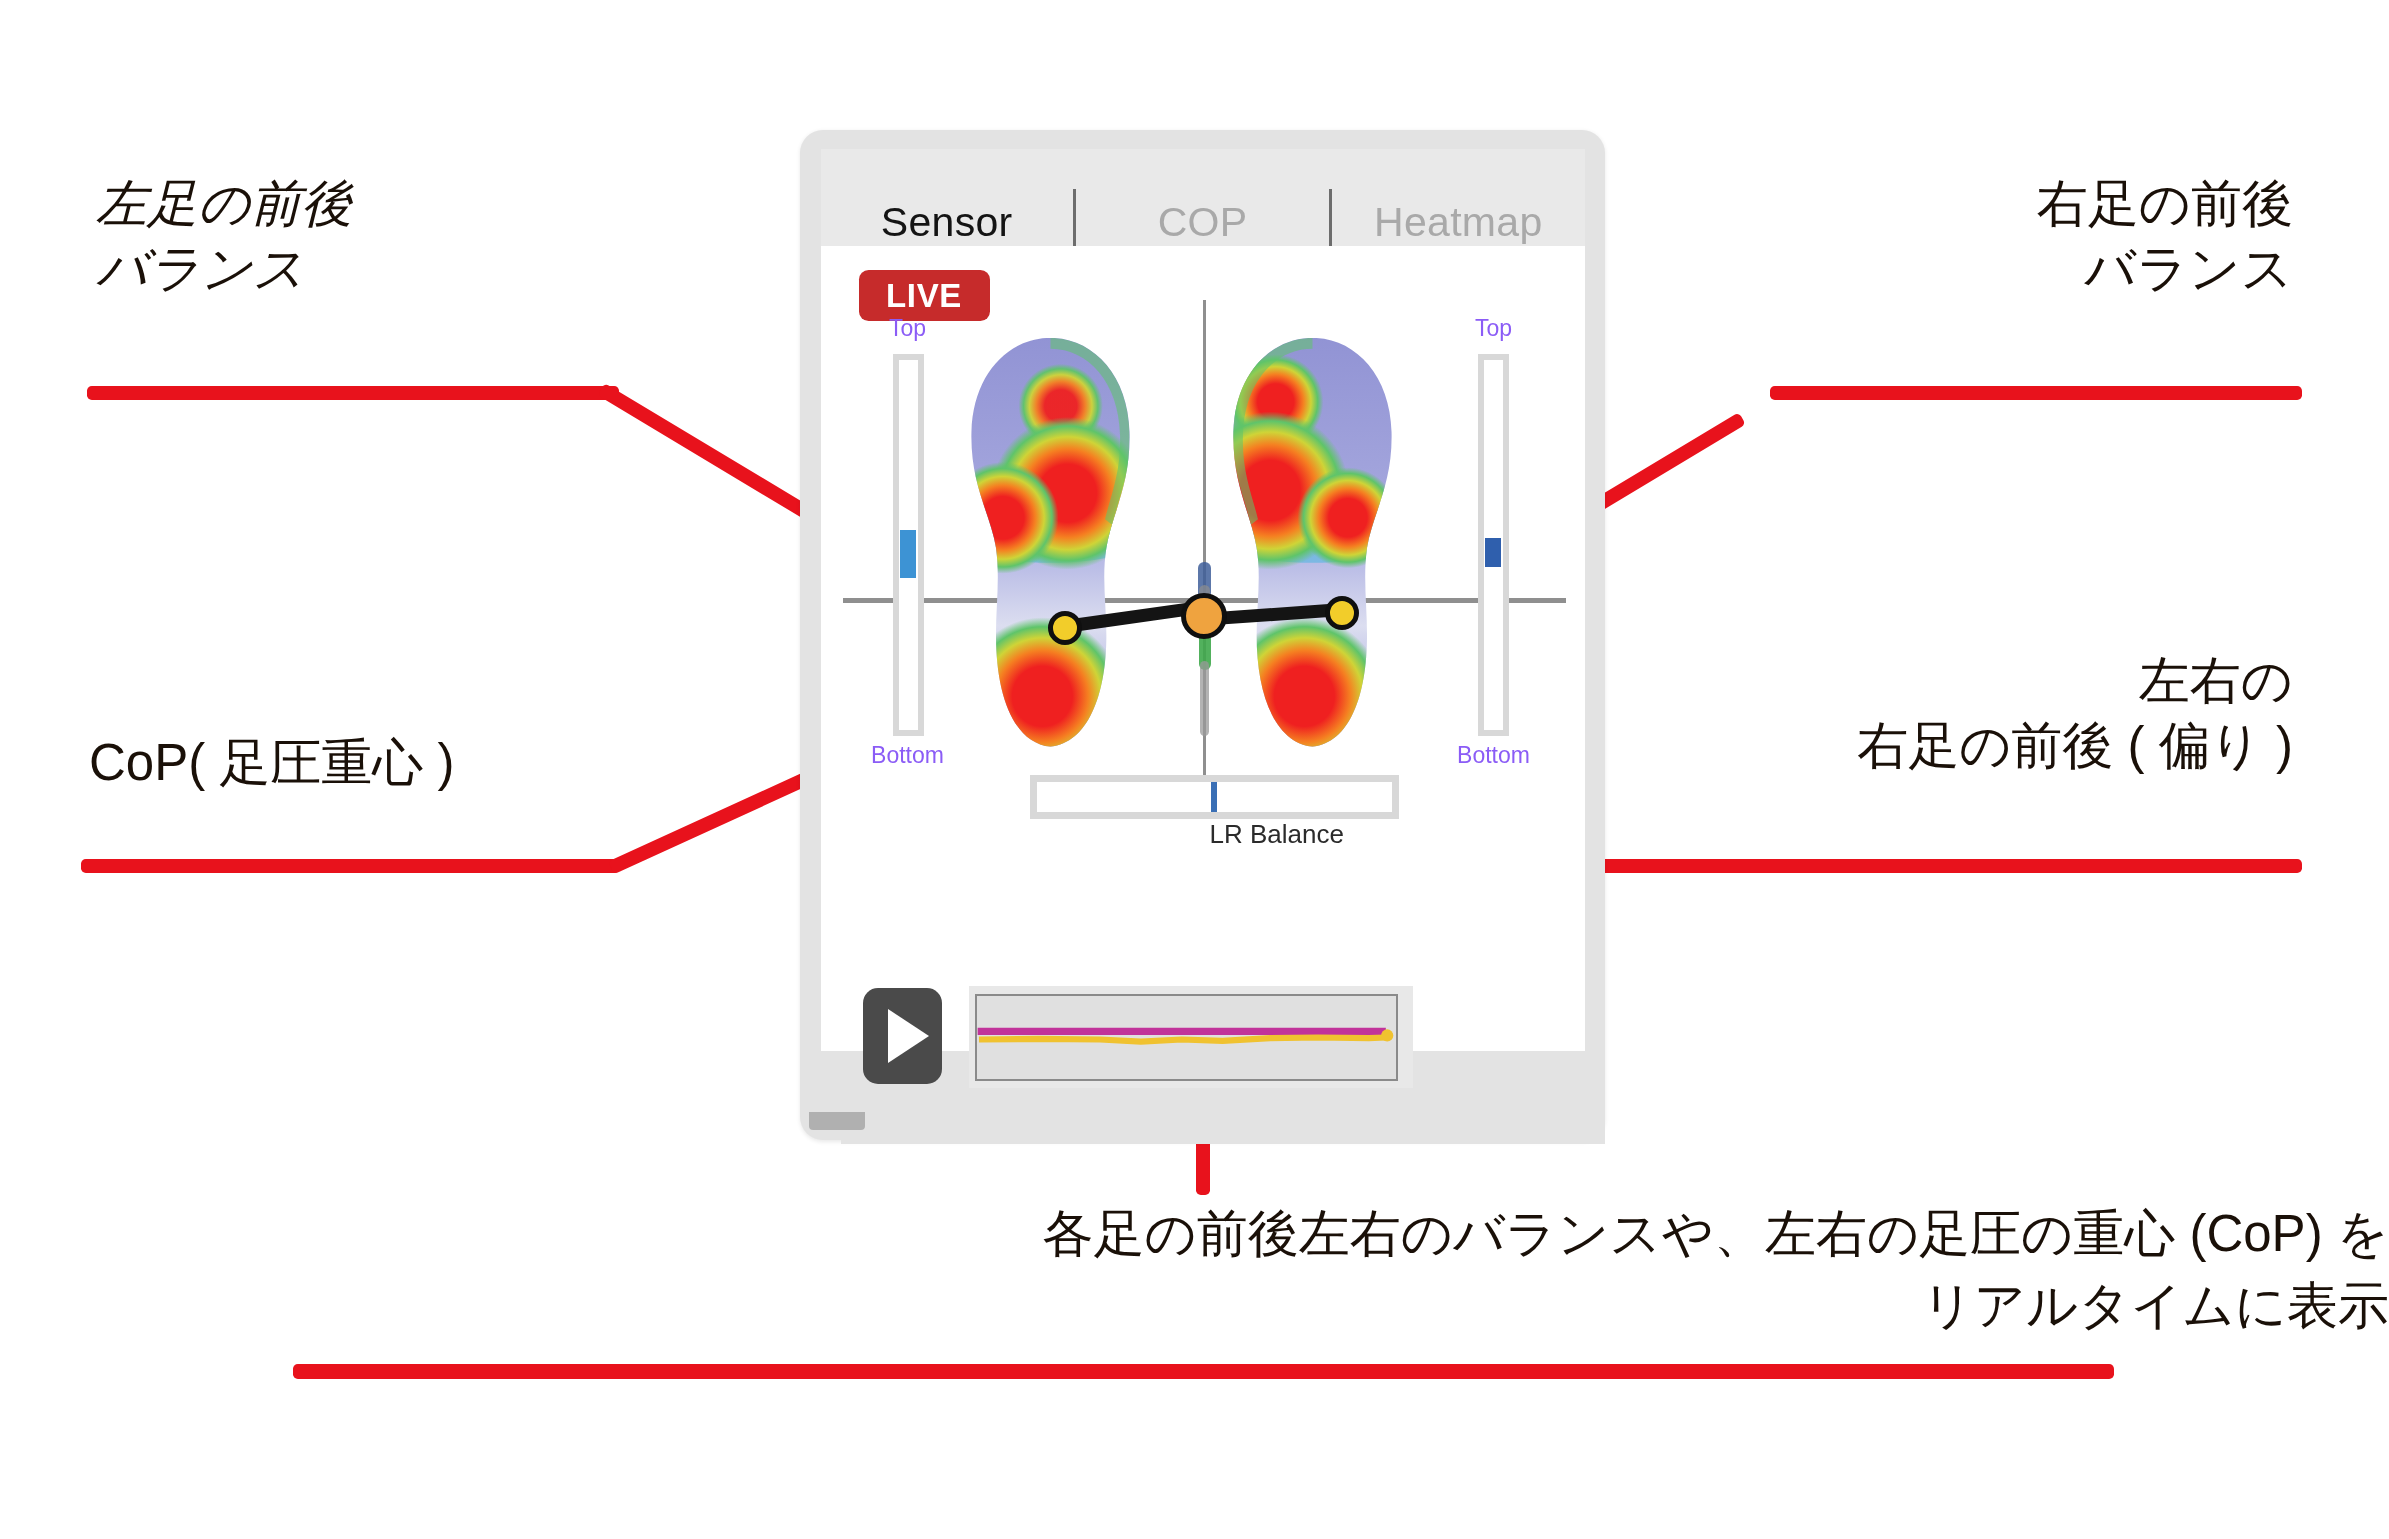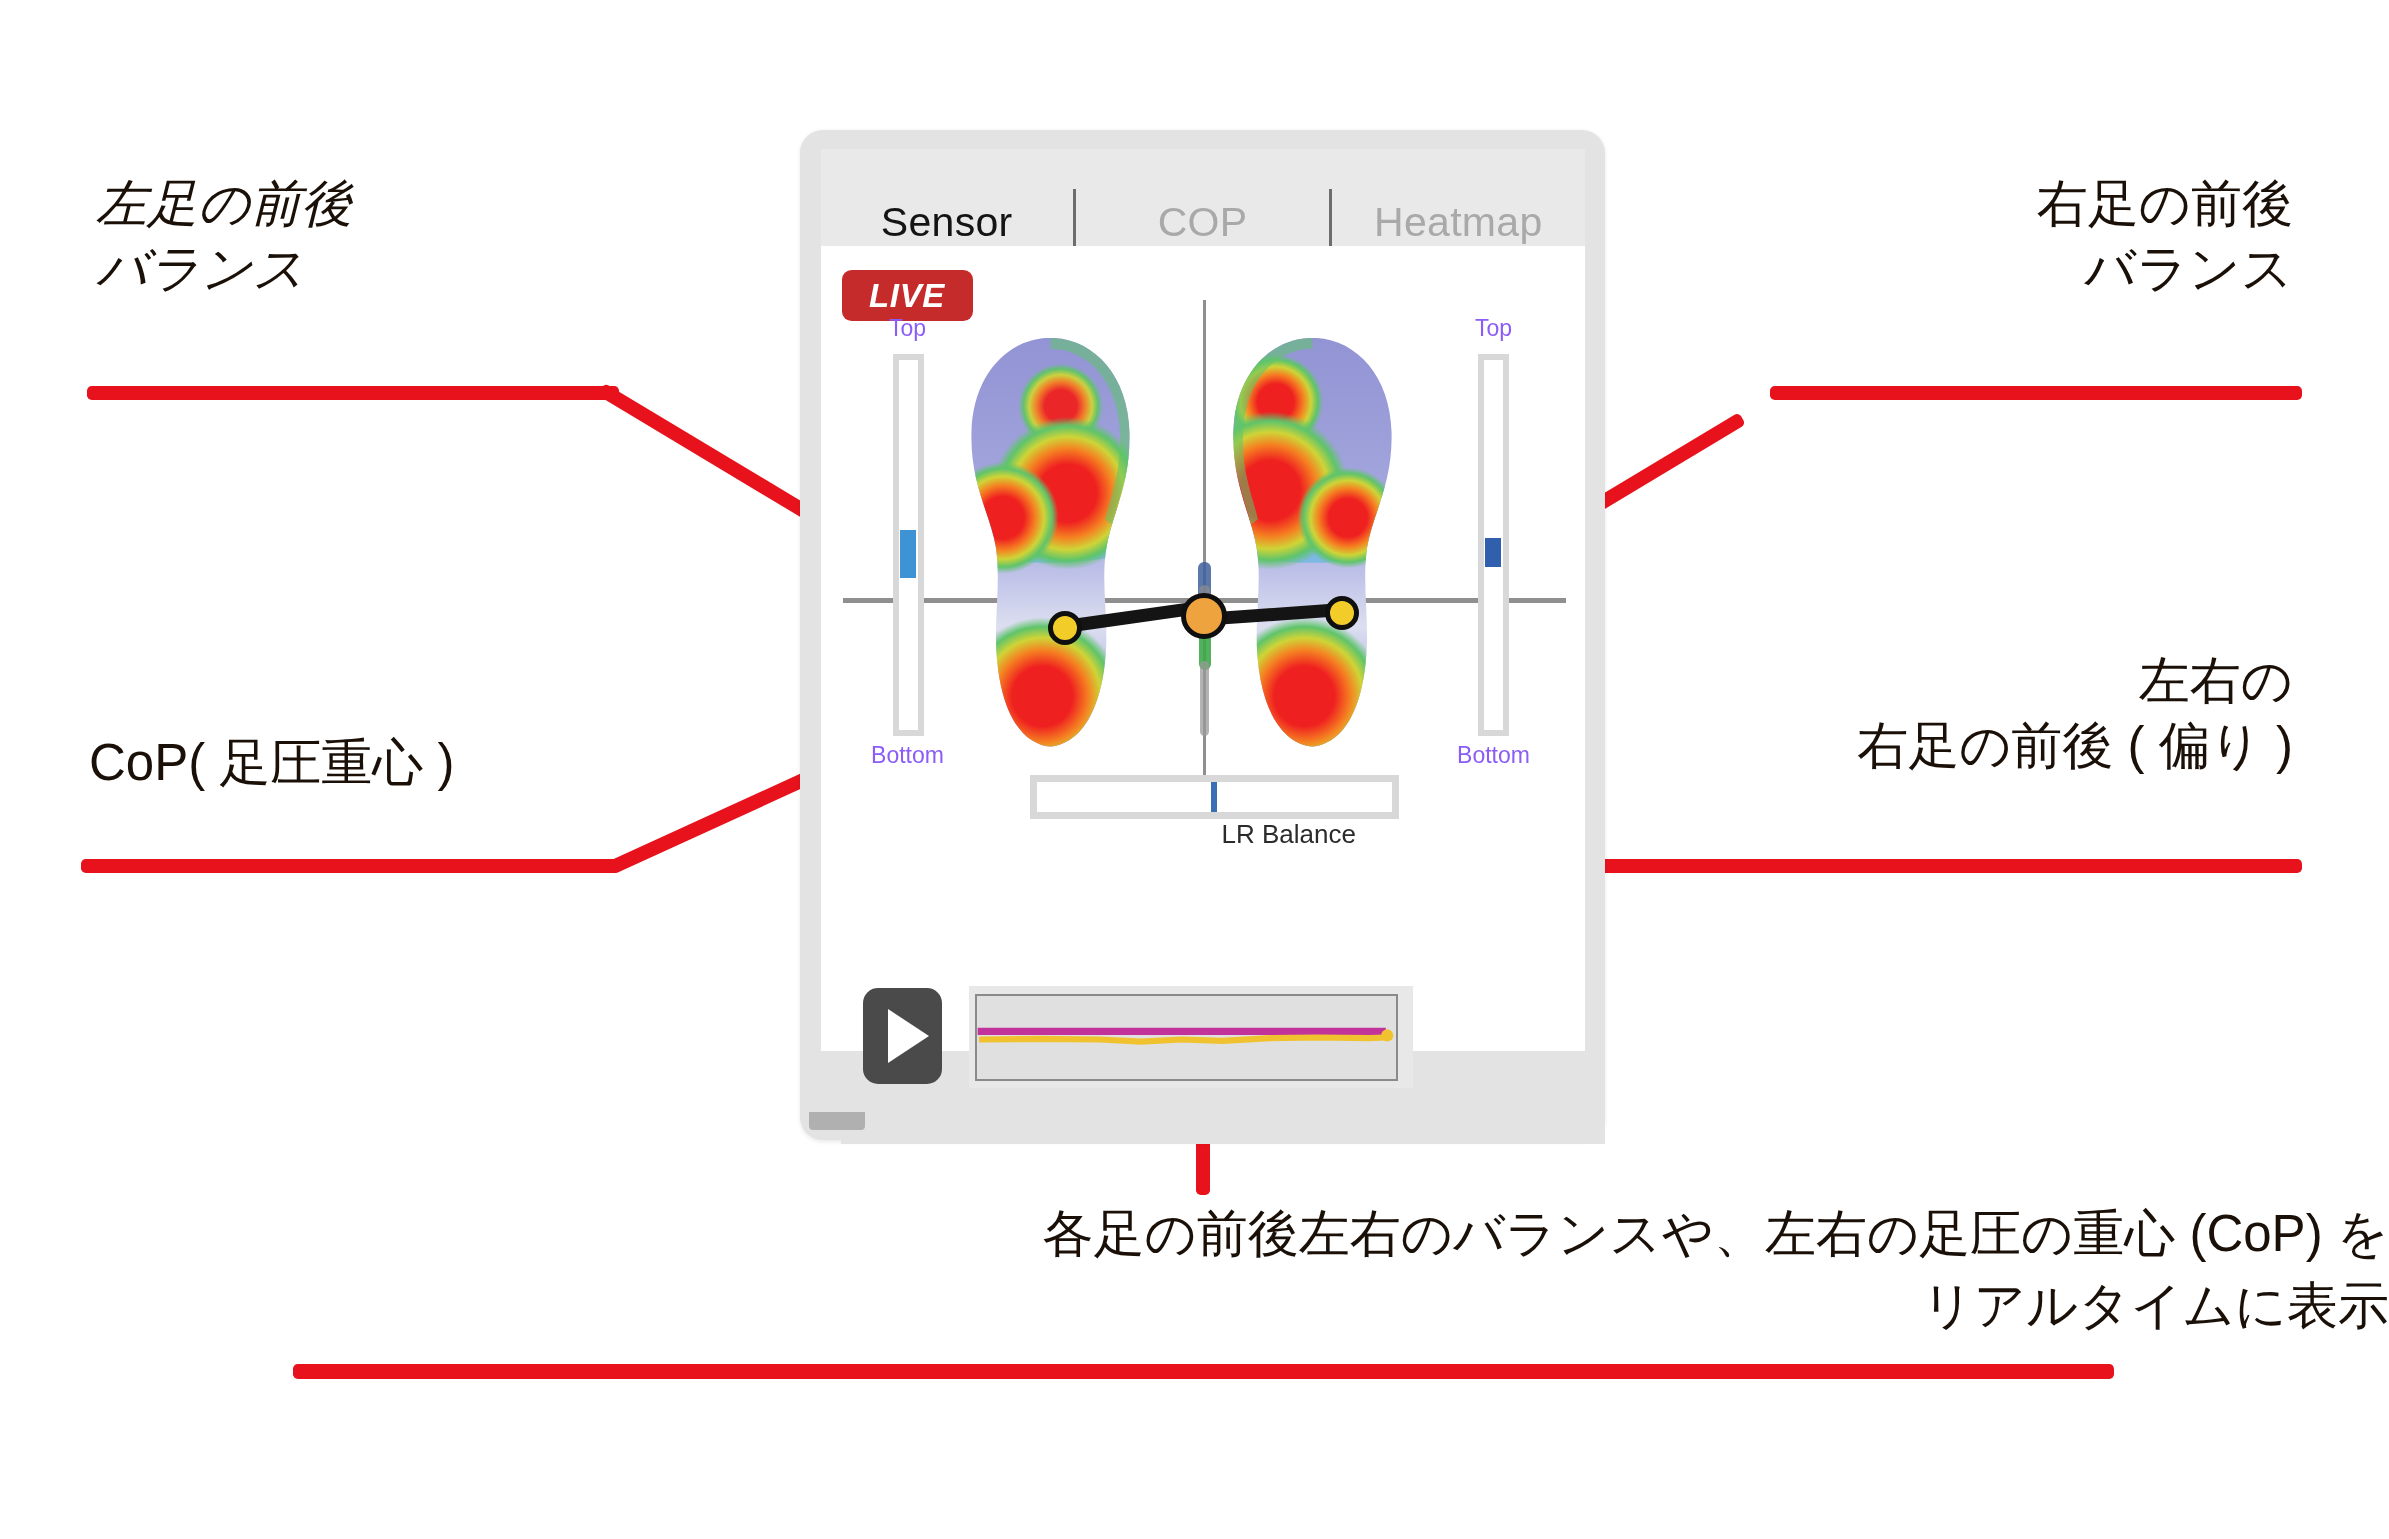--- a/index.html
+++ b/index.html
@@ -19,42 +19,42 @@
   #device{position:absolute;left:800px;top:130px;width:805px;height:1010px;
           background:#e3e3e3;border-radius:23px;box-shadow:0 1.4px 4.1px rgba(0,0,0,.09);}
   #screen{position:absolute;left:20.5px;top:19px;width:764px;height:902px;background:#ffffff;}
   #tabbar{position:absolute;left:0;top:0;width:100%;height:97px;background:#e9e9e9;
           display:flex;align-items:flex-end;}
   .tab{flex:1;text-align:center;font-size:41px;letter-spacing:0.3px;}
   .tab.active{color:#141414;}
   .tab.inactive{color:#a9a9a9;}
   .tabdiv{width:3.4px;height:57px;background:#6d6d6d;flex:0 0 auto;}
 
-  #live{position:absolute;left:21px;top:121px;width:131px;height:51px;background:#c62b2b;
+  #live{position:absolute;left:38px;top:121px;width:131px;height:51px;background:#c62b2b;
         border-radius:9.6px;color:#ffffff;font-size:33px;font-weight:bold;letter-spacing:0.7px;
-        display:flex;align-items:center;justify-content:center;font-style:italic;}
+        display:flex;align-items:center;justify-content:center;}
 
   
   #footpanel{position:absolute;left:0;top:171px;width:764px;height:464px;}
 
   
   #cross-v{position:absolute;left:382px;top:-20.5px;width:3.4px;height:478px;background:#8f8f8f;}
   #cross-h{position:absolute;left:22px;top:278px;width:723px;height:4.8px;background:#8f8f8f;}
 
   
   .vslider{position:absolute;width:31px;height:382px;background:#ffffff;border:6.8px solid #d8d8d8;
            box-sizing:border-box;}
   .vfill{position:absolute;left:1.4px;width:calc(100% - 2.7px);}
   .sidelabel{position:absolute;font-size:23px;color:#8b5cf6;text-align:center;width:136px;}
 
   
   #lrbar{position:absolute;left:209px;top:455px;width:369px;height:44px;background:#ffffff;
          border:7.5px solid #d8d8d8;box-sizing:border-box;}
   #lrmark{position:absolute;top:0;width:6.1px;height:100%;background:#3a6fb5;}
-  #lrlabel{position:absolute;left:389px;top:499px;font-size:26px;color:#2b2b2b;margin-left:12px;}
+  #lrlabel{position:absolute;left:389px;top:499px;font-size:26px;color:#2b2b2b;}
 
   
   .foot{position:absolute;top:15px;width:169px;height:416px;}
   #foot-left{left:145px;}
   #foot-right{left:407px;}
 
   
   .cop-link{position:absolute;background:#141414;height:13px;transform-origin:0 50%;border-radius:2px;}
   .cop-dot{position:absolute;border-radius:50%;border:5.5px solid #0f0f0f;box-sizing:border-box;}
   .cop-side{width:34px;height:34px;background:#f2cd2a;}

